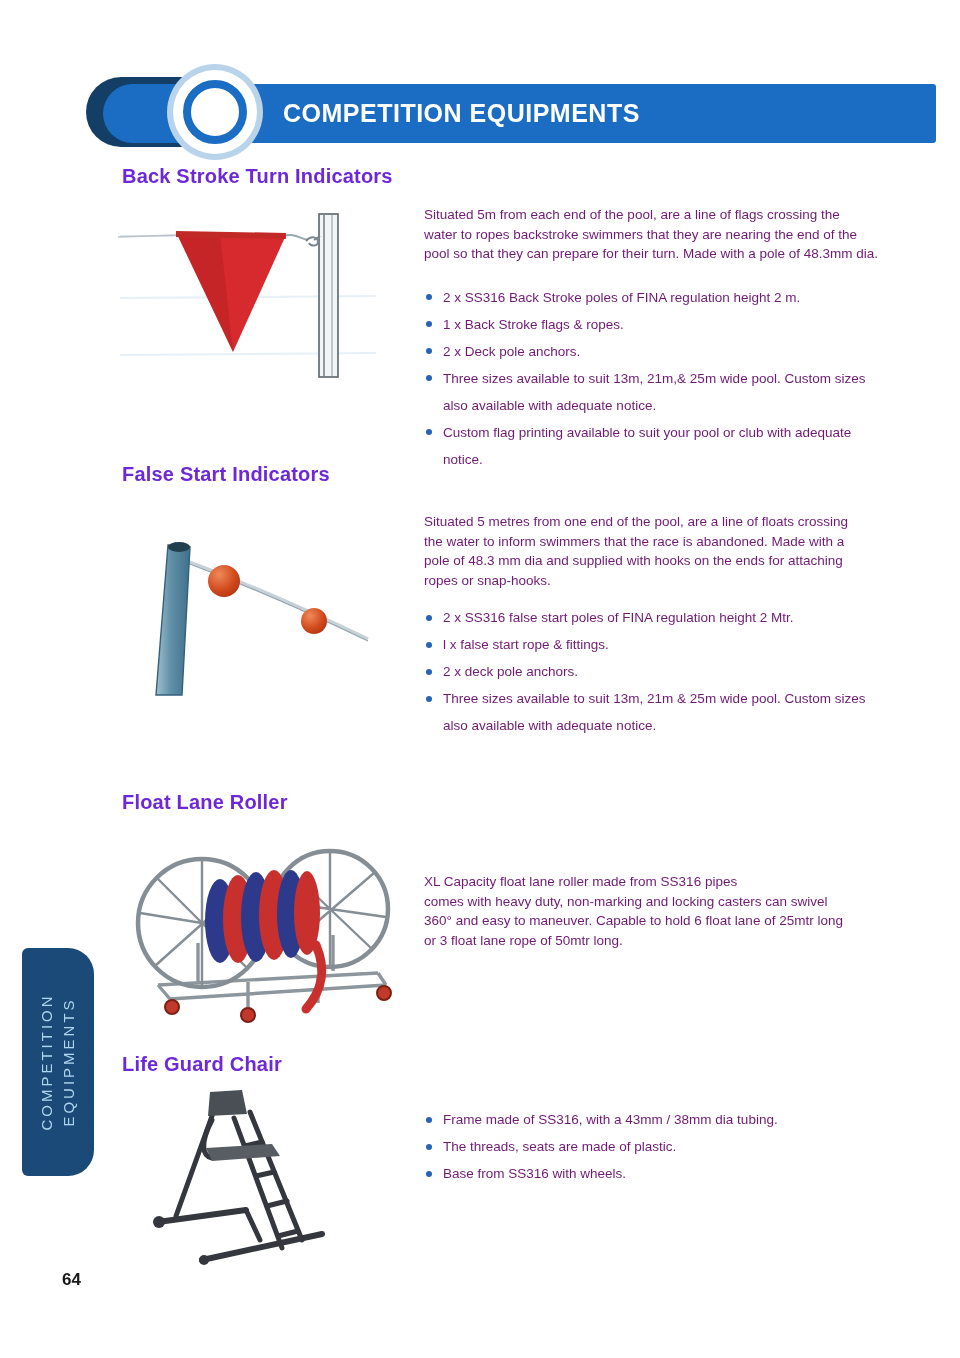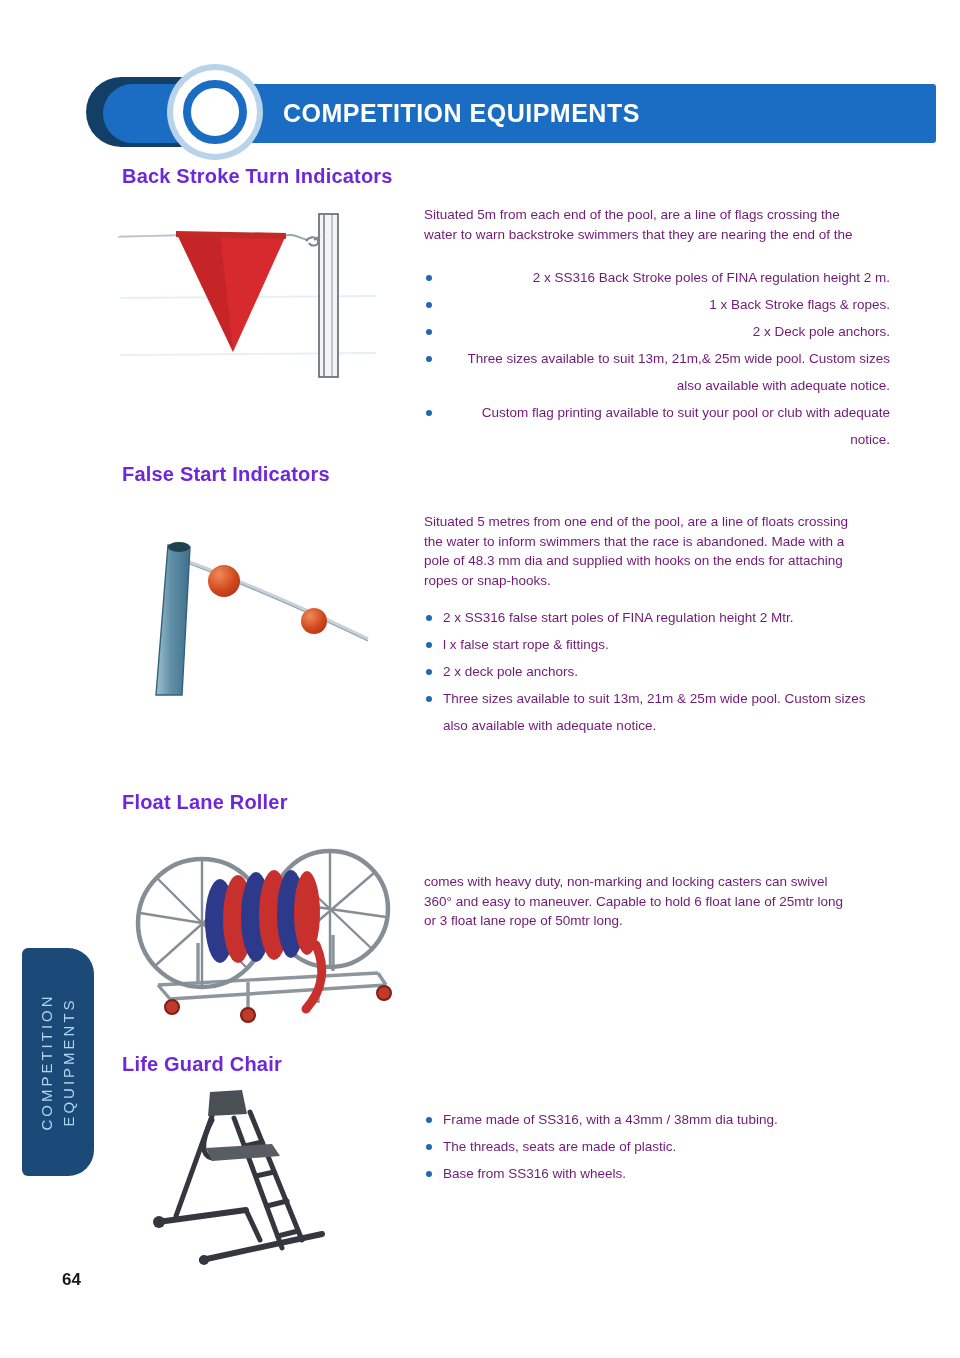--- a/index.html
+++ b/index.html
@@ -104,23 +104,24 @@
 
       <polygon points="60,32 170,35 117,152" fill="#d62a2e"></polygon>
       <polygon points="60,32 104,34 117,152" fill="#b2201f" opacity="0.45"></polygon>
       <rect x="60" y="31" width="110" height="6" fill="#c22a28" transform="rotate(1 60 31)"></rect>
     </svg>
   </div>
 
   <div class="col" style="left:424px;top:205px;">
     <div class="para">
       <div>Situated 5m from each end of the pool, are a line of flags crossing the</div>
-      <div>water to warn backstroke swimmers that they are nearing the end of the</div>
-    </div>
-    <ul class="blt" style="margin-top:20px;text-align:right;">
+      <div>water to ropes backstroke swimmers that they are nearing the end of the</div>
+      <div>pool so that they can prepare for their turn. Made with a pole of 48.3mm dia.</div>
+    </div>
+    <ul class="blt" style="margin-top:20px;">
       <li>2 x SS316 Back Stroke poles of FINA regulation height 2 m.</li>
       <li>1 x Back Stroke flags &amp; ropes.</li>
       <li>2 x Deck pole anchors.</li>
       <li>Three sizes available to suit 13m, 21m,&amp; 25m wide pool. Custom sizes also available with adequate notice.</li>
       <li>Custom flag printing available to suit your pool or club with adequate notice.</li>
     </ul>
   </div>
 
   <div class="sec-heading" style="top:463px;">False Start Indicators</div>
 
@@ -201,20 +202,21 @@
         <ellipse cx="146" cy="82" rx="15" ry="45" fill="#c8302e"></ellipse>
         <ellipse cx="163" cy="81" rx="14" ry="44" fill="#2d3a8c"></ellipse>
         <ellipse cx="179" cy="80" rx="13" ry="42" fill="#c8302e"></ellipse>
         <path d="M188 112 C200 140 192 160 178 176" fill="none" stroke="#c8302e" stroke-width="9" stroke-linecap="round"></path>
       </g>
     </svg>
   </div>
 
   <div class="col" style="left:424px;top:872px;">
     <div class="para">
+      <div>XL Capacity float lane roller made from SS316 pipes</div>
       <div>comes with heavy duty, non-marking and locking casters can swivel</div>
       <div>360° and easy to maneuver. Capable to hold 6 float lane of 25mtr long</div>
       <div>or 3 float lane rope of 50mtr long.</div>
     </div>
   </div>
 
   <div class="sec-heading" style="top:1053px;">Life Guard Chair</div>
 
   <div class="img-box" style="left:150px;top:1088px;">
     <svg width="185" height="180" viewBox="0 0 185 180">

